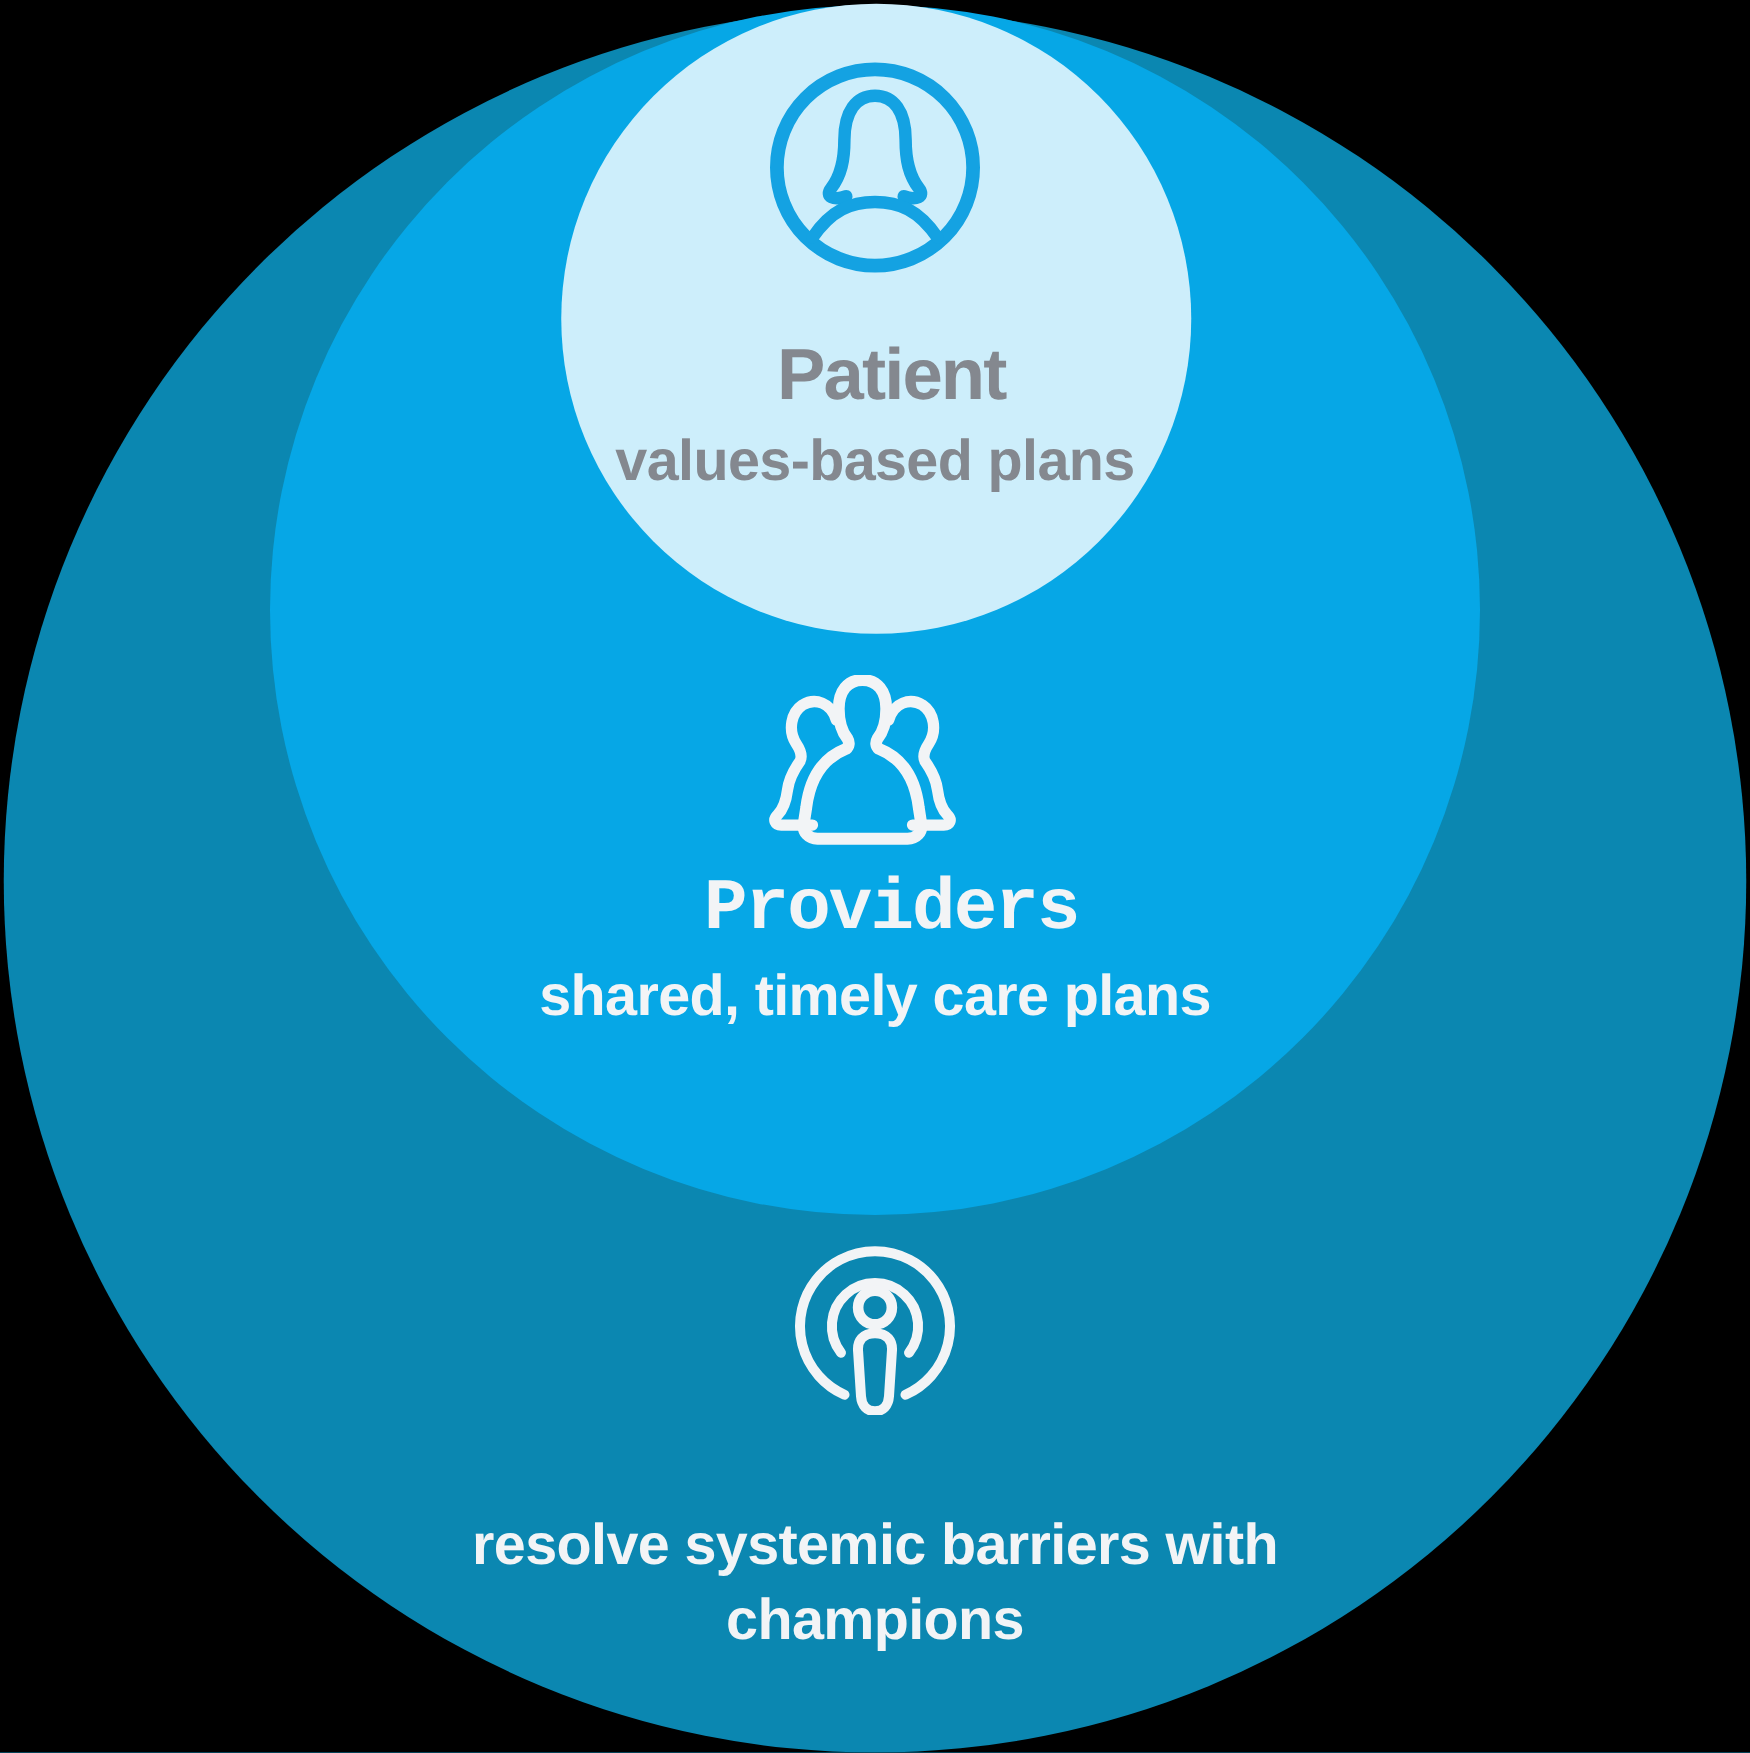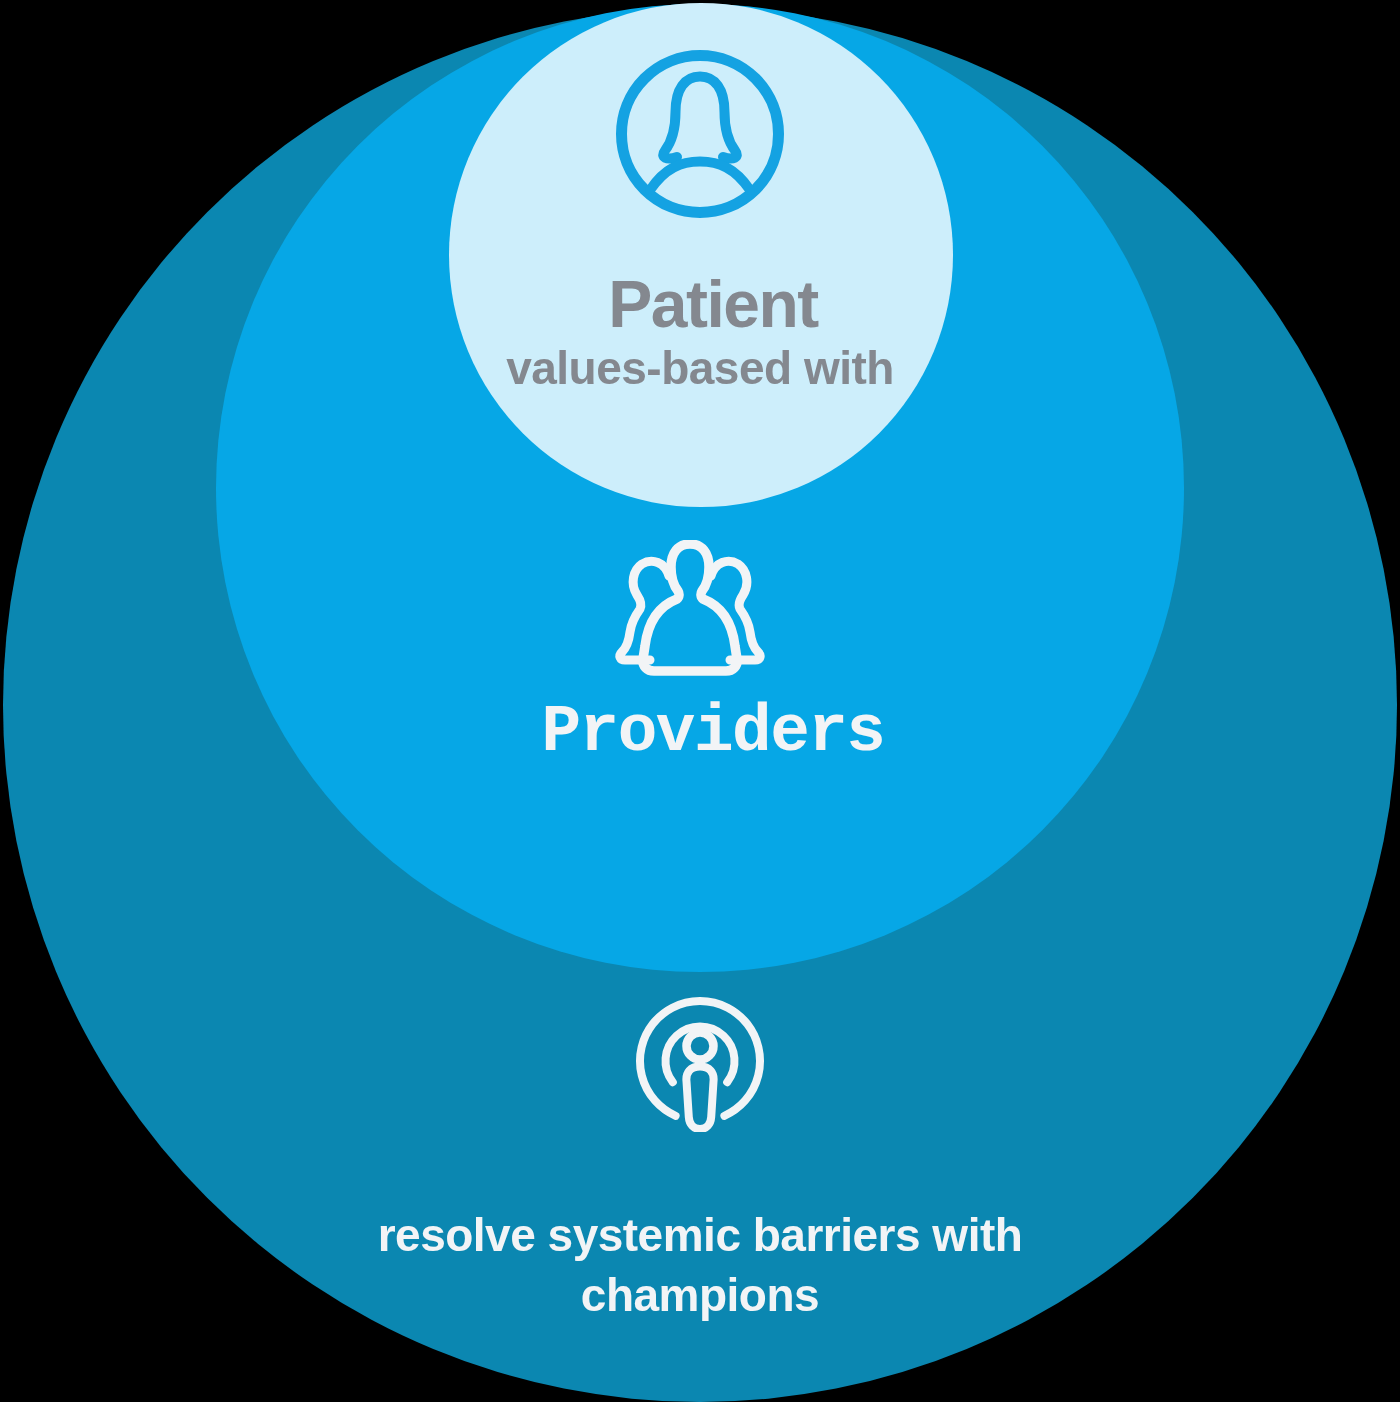--- a/index.html
+++ b/index.html
@@ -24,21 +24,21 @@
   .circle.middle{left:216px;top:4px;width:968px;height:968px;background:var(--middle-circle);}
   .circle.inner{left:449px;top:3px;width:504px;height:504px;background:var(--inner-circle);}
   .icon{position:absolute;display:block;}
   .icon-patient{left:612px;top:46px;width:176px;height:176px;}
   .icon-providers{left:613px;top:540px;width:154px;height:140px;}
   .icon-systems{left:634px;top:990px;width:132px;height:142px;}
   .txt{
     position:absolute;left:0;width:1400px;text-align:center;
     font-weight:700;white-space:pre-line;
   }
-  .title{font-size:66px;letter-spacing:-1.5px;line-height:1.05;padding-left:26px;}
+  .title{font-size:58px;letter-spacing:-1.5px;line-height:1.05;padding-left:26px;}
   .subtitle{font-size:46px;letter-spacing:-0.5px;line-height:1.3;}
   .patient-title{top:270px;color:var(--patient-text);}
   .patient-subtitle{top:339px;color:var(--patient-text);}
   .providers-title{top:698px;color:var(--light-text);font-family:Liberation Mono, monospace;}
   .providers-subtitle{top:767px;color:var(--light-text);}
   .systems-title{top:1140px;color:var(--light-text);}
   .systems-subtitle{top:1206px;color:var(--light-text);left:340px;width:720px;}
   .icon path,.icon circle{fill:none;stroke-linecap:round;stroke-linejoin:round;}
   .icon-patient path,.icon-patient circle{stroke:var(--avatar-icon-stroke);}
   .icon-providers path,.icon-systems path,.icon-systems circle{stroke:var(--light-text);}
@@ -53,33 +53,34 @@
   <div class="circle inner"></div>
 
   <svg class="icon icon-patient" viewBox="0 0 176 176" aria-hidden="true">
     <circle cx="88" cy="88" r="78.5" stroke-width="11"></circle>
     <path stroke-width="10" d="M65,111 C55,114.5 47.5,111.5 53,104.5 C61,94 63.5,82 63.5,66
              C63.5,43 73,30.5 88,30.5 C103,30.5 112.5,43 112.5,66
              C112.5,82 115,94 123,104.5 C128.5,111.5 121,114.5 111,111"></path>
     <path stroke-width="10" d="M38,144 C53,122 69,115.5 88,115.5 C107,115.5 123,122 138,144"></path>
   </svg>
   <div class="txt title patient-title">Patient</div>
-  <div class="txt subtitle patient-subtitle">values-based with</div>
+  <div class="txt subtitle patient-subtitle">values-based plans</div>
 
   <svg class="icon icon-providers" viewBox="0 0 154 140" aria-hidden="true">
     <path stroke-width="9" d="M56,36 C52,22 39,18 29,24 C20,30 17,44 24,55 C28,61 29,65 27,69
              C22,76 18,84 17,92 C16,100 14,107 9,112 C5,116 7,120 12,120 L37,120"></path>
     <path stroke-width="9" d="M98,36 C102,22 115,18 125,24 C134,30 137,44 130,55 C126,61 125,65 127,69
              C132,76 136,84 137,92 C138,100 140,107 145,112 C149,116 147,120 142,120 L117,120"></path>
     <path stroke-width="9.5" d="M77,4 C65,4 58,13 58,27 C58,38 61,46 65,51 C66.5,53.5 66.5,57 64,59
              C46,66 35,82 32,106 L30,119 C29,126 34,131 41,131 L113,131
              C120,131 125,126 124,119 L122,106 C119,82 108,66 90,59
              C87.5,57 87.5,53.5 89,51 C93,46 96,38 96,27 C96,13 89,4 77,4 Z"></path>
   </svg>
   <div class="txt title providers-title">Providers</div>
+  <div class="txt subtitle providers-subtitle">shared, timely care plans</div>
 
   <svg class="icon icon-systems" viewBox="0 0 132 142" aria-hidden="true">
     <path stroke-width="8" d="M41.6,125.8 A60,60 0 1 1 90.4,125.8"></path>
     <path stroke-width="8" d="M38.8,92.2 A34.5,34.5 0 1 1 93.2,92.2"></path>
     <circle cx="66" cy="56" r="13.5" stroke-width="8.5"></circle>
     <path stroke-width="8" d="M66,76.5 C75.5,76.5 80.5,82.5 79.5,91.5 L77.2,127
              C76.7,134.5 72.3,139 66,139 C59.7,139 55.3,134.5 54.8,127
              L52.5,91.5 C51.5,82.5 56.5,76.5 66,76.5 Z"></path>
   </svg>
   <div class="txt subtitle systems-subtitle">resolve systemic barriers with champions</div>

